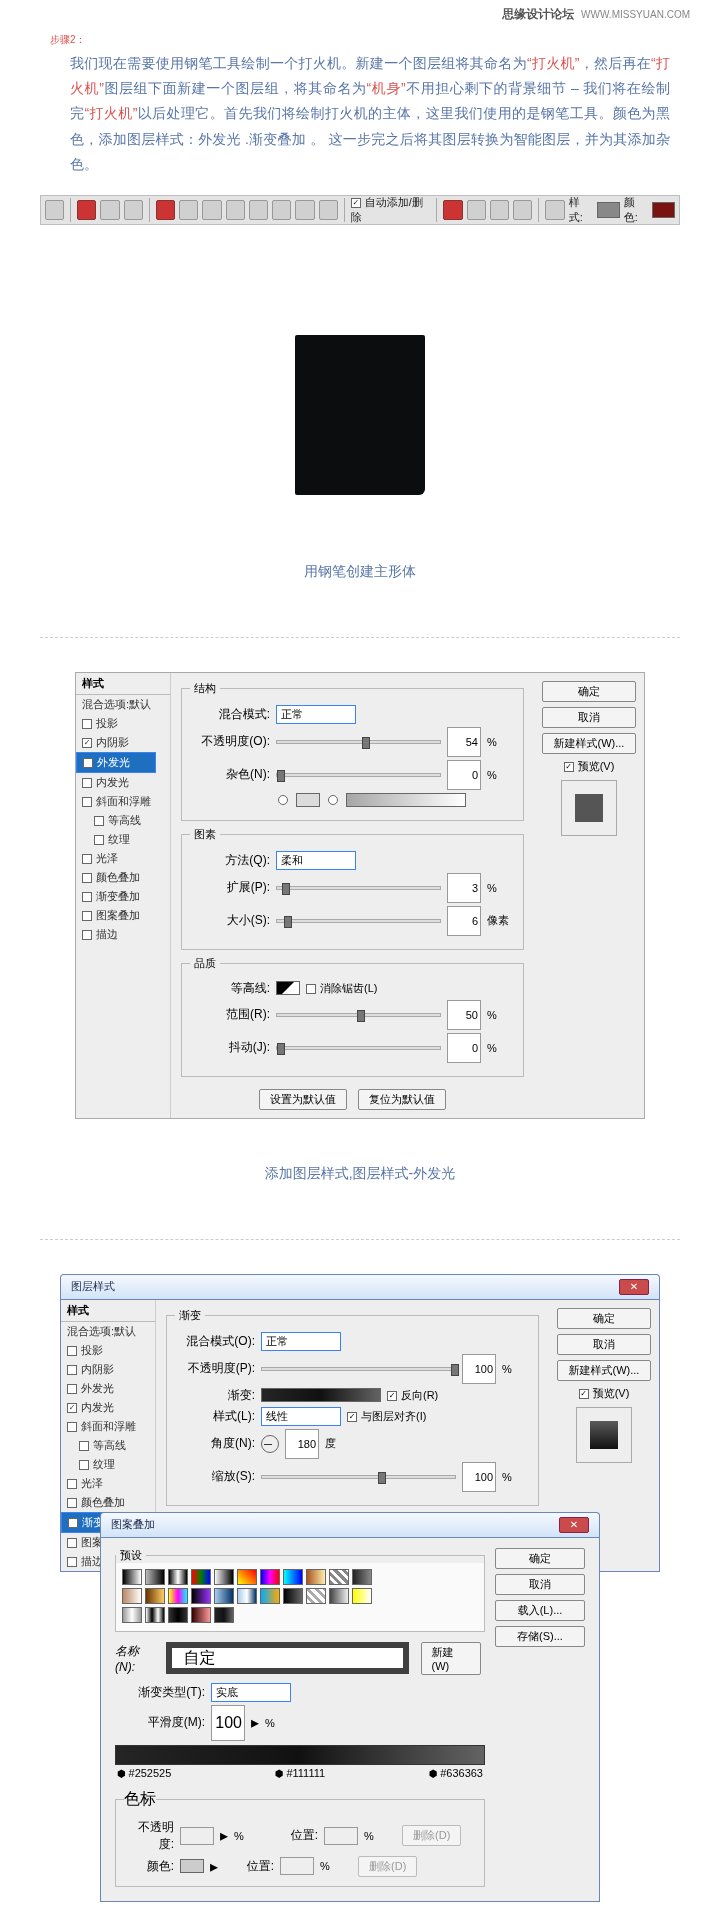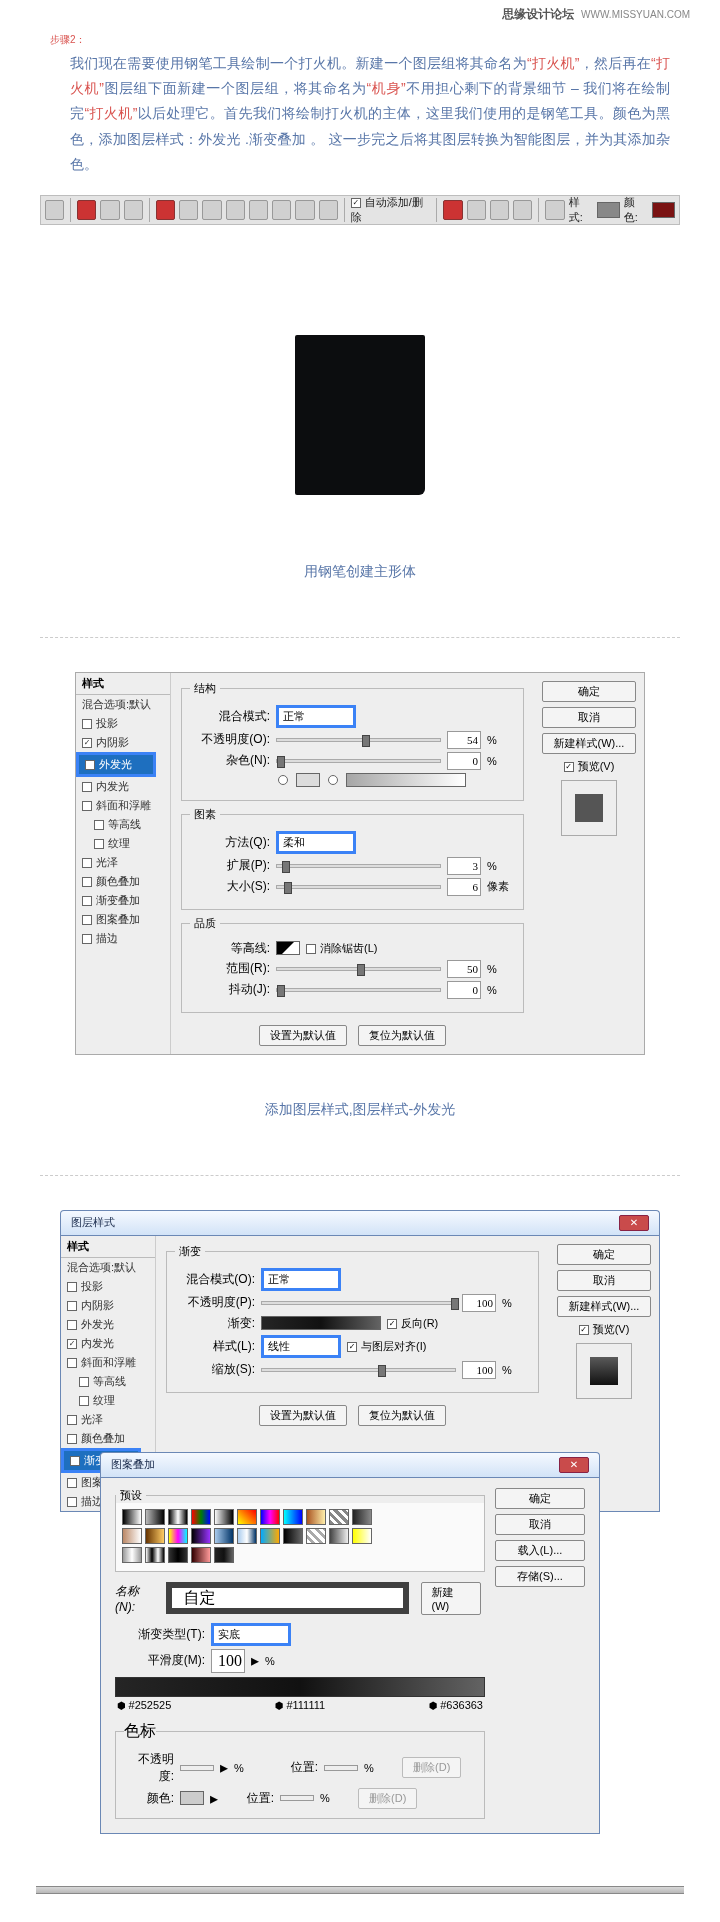--- a/index.html
+++ b/index.html
@@ -57,24 +57,24 @@
   .style-list li { padding:2px 6px; color:#333; }
   .style-list li.sub { padding-left:18px; }
   .style-list li.sel { background:#1e6fbf; color:#fff; }
   .chk { display:inline-block; width:10px; height:10px; border:1px solid #666; margin-right:4px; background:#fff; vertical-align:middle;}
   .chk.on::after { content:"✓"; font-size:8px; line-height:8px; display:block; text-align:center;}
   .dlg-mid { flex:1; padding:8px 10px; }
   fieldset.grp { border:1px solid #bbb; margin-bottom:6px; padding:6px 8px 10px; }
   fieldset.grp legend { font-size:11px; padding:0 4px; }
   .row { display:flex; align-items:center; gap:6px; margin:3px 0; }
   .lbl { width:80px; text-align:right; font-size:12px; }
-  .sel { border:3px solid #3b82f6; background:#fff; padding:1px 4px; font-size:11px; min-width:80px; display:inline-block;}
+  .sel { border:1px solid #3b82f6; background:#fff; padding:1px 4px; font-size:11px; min-width:80px; display:inline-block;}
   .slider { flex:1; height:4px; background:#ddd; border:1px solid #aaa; position:relative; }
   .thumb { position:absolute; top:-4px; width:8px; height:12px; background:#777; border:1px solid #444;}
-  .numbox { width:34px; border:1px solid #999; text-align:right; padding:2px 2px; background:#fff;font-family:Liberation Serif, serif;}
+  .numbox { width:34px; border:1px solid #999; text-align:right; padding:8px 2px; background:#fff;}
   .unit { width:28px; font-size:11px;}
   .radio { display:inline-block; width:10px; height:10px; border:1px solid #666; border-radius:50%; background:#fff; margin:0 2px;}
   .color-sw { width:24px; height:14px; border:1px solid #666; display:inline-block; background:#dcdcdc;}
   .grad-sw { width:120px; height:14px; border:1px solid #666; display:inline-block;
     background:linear-gradient(90deg,#a6a6a6,#fff);
   }
   .grad-sw2 { width:120px; height:14px; border:1px solid #666; display:inline-block;
     background:linear-gradient(90deg,#252525,#111,#636363);
   }
   .btn-row { text-align:center; padding:6px 0 0; }
@@ -335,20 +335,28 @@
         </div>
         <div class="row">
           <span class="lbl">渐变:</span>
           <span class="grad-sw2"></span>
           <span><span class="chk on"></span><span>反向(R)</span></span>
         </div>
         <div class="row">
           <span class="lbl">样式(L):</span>
           <span class="sel">线性</span>
           <span><span class="chk on"></span><span>与图层对齐(I)</span></span>
+        </div>
+        <div class="row">
+          <span class="lbl">角度(N):</span>
+          <span style="width:18px;height:18px;border:1px solid #666;border-radius:50%;display:inline-block;position:relative;">
+                  <span style="position:absolute;left:2px;top:8px;width:8px;height:1px;background:#333;"></span>
+                </span>
+          <span class="numbox">180</span>
+          <span class="unit">度</span>
         </div>
         <div class="row">
           <span class="lbl">缩放(S):</span>
           <span class="slider">
                   <span class="thumb" style="left:60%"></span>
                 </span>
           <span class="numbox">100</span>
           <span class="unit">%</span>
         </div>
       </fieldset>

